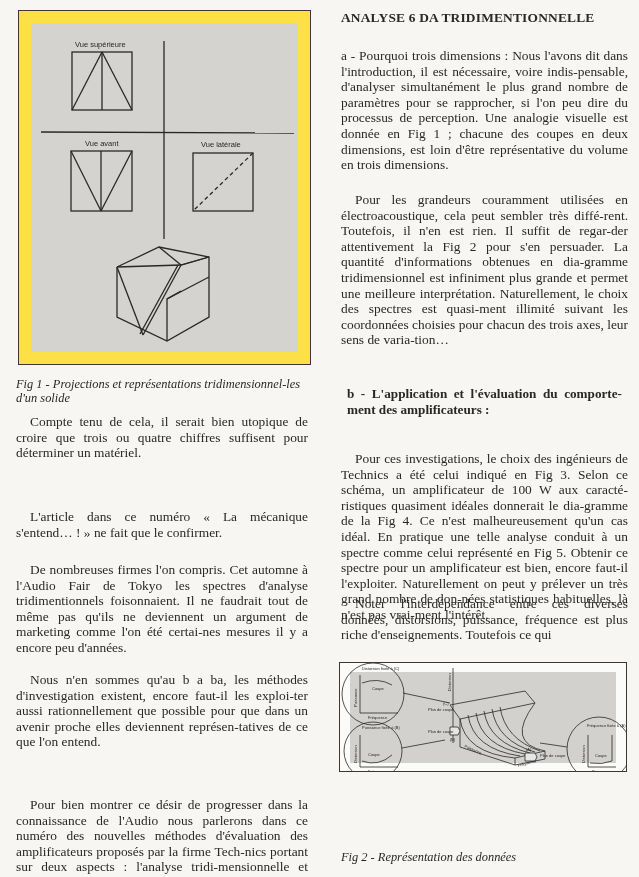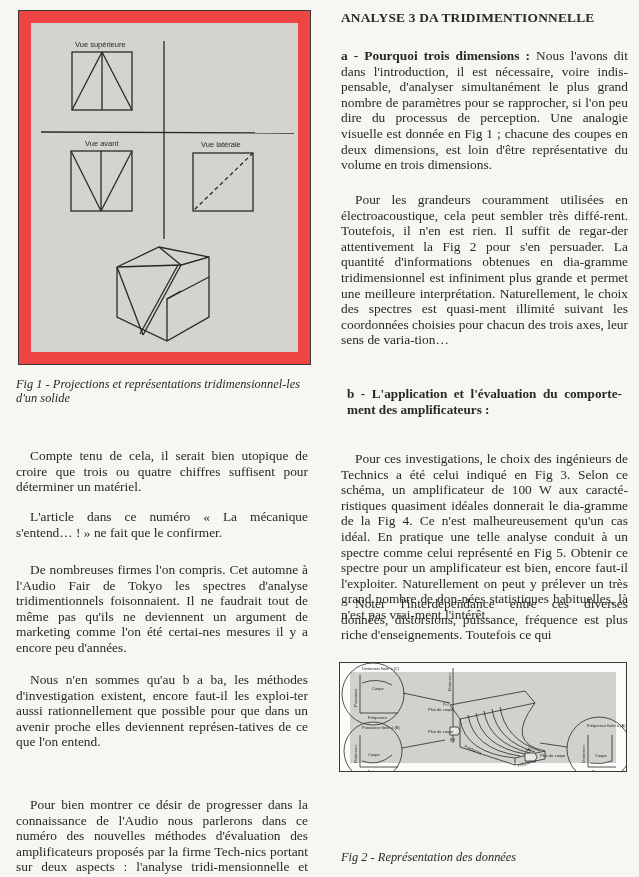--- a/index.html
+++ b/index.html
@@ -12,26 +12,26 @@
   .left { left:16px; width:292px; }
   .right { left:341px; width:287px; }
   p.body {
     margin:0; font-size:13.4px; line-height:15.6px; text-align:justify;
     text-indent:14px; hyphens:manual;
   }
   .caption { font-style:italic; font-size:12.4px; line-height:14px; margin:0; }
   h1.title {
     margin:0; font-weight:bold; font-size:13.4px; letter-spacing:0.2px;
   }
-  .lead { font-weight:bold;margin-top:12px; }
+  .lead { font-weight:normal;margin-top:12px; }
   h2.sub { margin:6px; font-weight:bold; font-size:13.2px; line-height:15.6px; text-align:justify; }
 
   
   .fig1 { position:absolute; left:18px; top:10px; width:291px; height:353px;
-          border:1.5px solid #3a3835; background:#ef4444; }
+          border:1.5px solid #3a3835; background:#fde047; }
   .fig1 .panel { position:absolute; left:12px; top:12px; width:267px; height:329px; background:#d4d3d0; }
   .fig1 svg { position:absolute; left:0; top:0; }
   .lbl { font-family:"Liberation Sans", sans-serif; font-size:7.5px; fill:#2a2826; }
 
   
   .fig2 { position:absolute; left:339px; top:662px; width:286px; height:108px;
           border:1.5px solid #3a3835; background:#fbfbfa; }
   .fig2 .panel { position:absolute; left:10px; top:9px; width:266px; height:91px; background:#d2d1ce; }
   .fig2 svg { position:absolute; left:0; top:0; }
   .lbl2 { font-family:"Liberation Sans", sans-serif; font-size:4px; fill:#2a2826; }
@@ -81,38 +81,38 @@
     <text class="lbl" x="56" y="36">Vue supérieure</text>
     <text class="lbl" x="66" y="135">Vue avant</text>
     <text class="lbl" x="182" y="136">Vue latérale</text>
   </svg>
 </div>
 
 <div class="col left" style="top:377px;font-family:Liberation Serif, serif;">
   <p class="caption">Fig 1 - Projections et représentations tridimensionnel-les d'un solide</p>
 </div>
 
-<div class="col left" style="top:448px;">
+<div class="col left" style="top:414px;">
   <p class="body">Compte tenu de cela, il serait bien utopique de croire que trois ou quatre chiffres suffisent pour déterminer un matériel.</p>
 </div>
 <div class="col left" style="top:509px;">
   <p class="body">L'article dans ce numéro « La mécanique s'entend… ! » ne fait que le confirmer.</p>
 </div>
 <div class="col left" style="top:562px;">
   <p class="body">De nombreuses firmes l'on compris. Cet automne à l'Audio Fair de Tokyo les spectres d'analyse tridimentionnels foisonnaient. Il ne faudrait tout de même pas qu'ils ne deviennent un argument de marketing comme l'on été certai-nes mesures il y a encore peu d'années.</p>
 </div>
 <div class="col left" style="top:672px;">
   <p class="body">Nous n'en sommes qu'au b a ba, les méthodes d'investigation existent, encore faut-il les exploi-ter aussi rationnellement que possible pour que dans un avenir proche elles deviennent représen-tatives de ce que l'on entend.</p>
 </div>
 <div class="col left" style="top:768px;margin-top:29px;">
   <p class="body">Pour bien montrer ce désir de progresser dans la connaissance de l'Audio nous parlerons dans ce numéro des nouvelles méthodes d'évaluation des amplificateurs proposés par la firme Tech-nics portant sur deux aspects : l'analyse tridi-mensionnelle et l'analyse de la distorsion entrée / sortie.</p>
 </div>
 
 <div class="col right" style="top:10px;">
-  <h1 class="title">ANALYSE 3 DA TRIDIMENTIONNELLE</h1>
+  <h1 class="title">ANALYSE 6 DA TRIDIMENTIONNELLE</h1>
 </div>
 <div class="col right" style="top:48px;">
   <p class="body" style="text-indent:0"><span class="lead">a - Pourquoi trois dimensions :</span><span> Nous l'avons dit dans l'introduction, il est nécessaire, voire indis-pensable, d'analyser simultanément le plus grand nombre de paramètres pour se rapprocher, si l'on peu dire du processus de perception. Une analogie visuelle est donnée en Fig 1 ; chacune des coupes en deux dimensions, est loin d'être représentative du volume en trois dimensions.</span></p>
 </div>
 <div class="col right" style="top:192px;">
   <p class="body">Pour les grandeurs couramment utilisées en électroacoustique, cela peut sembler très diffé-rent. Toutefois, il n'en est rien. Il suffit de regar-der attentivement la Fig 2 pour s'en persuader. La quantité d'informations obtenues en dia-gramme tridimensionnel est infiniment plus grande et permet une meilleure interprétation. Naturellement, le choix des spectres est quasi-ment illimité suivant les coordonnées choisies pour chacun des trois axes, leur sens de varia-tion…</p>
 </div>
 <div class="col right" style="top:380px;">
   <h2 class="sub">b - L'application et l'évaluation du comporte-ment des amplificateurs :</h2>
 </div>

